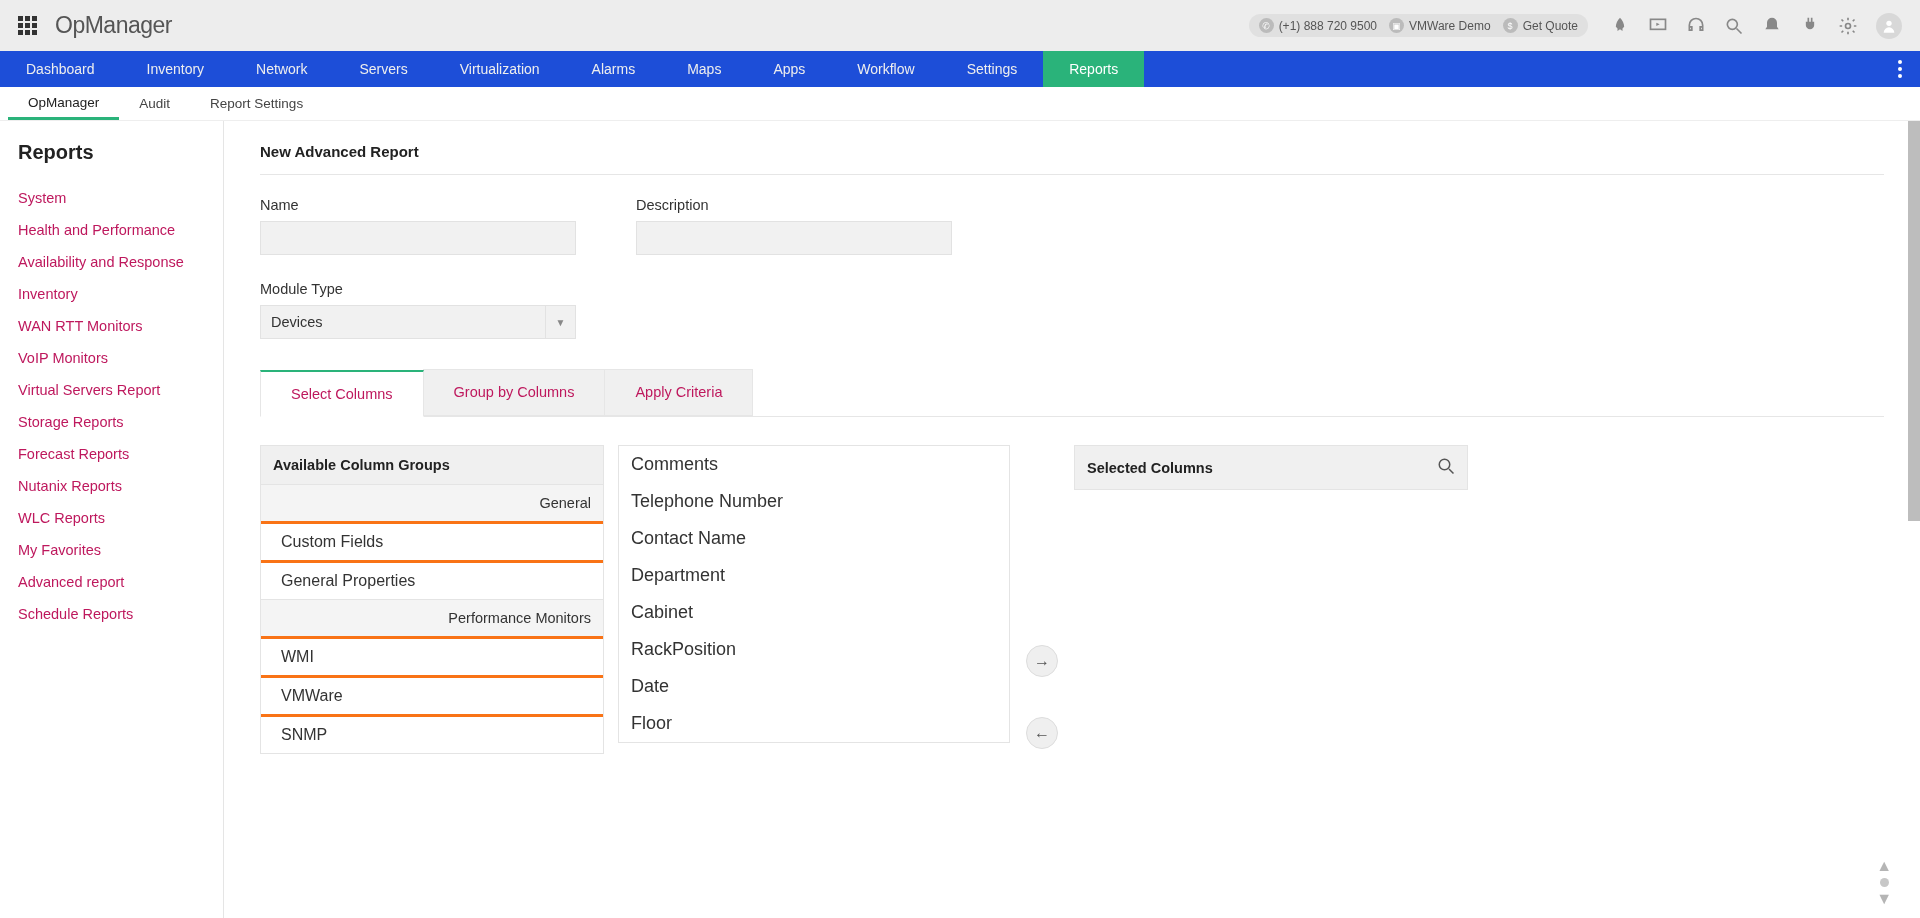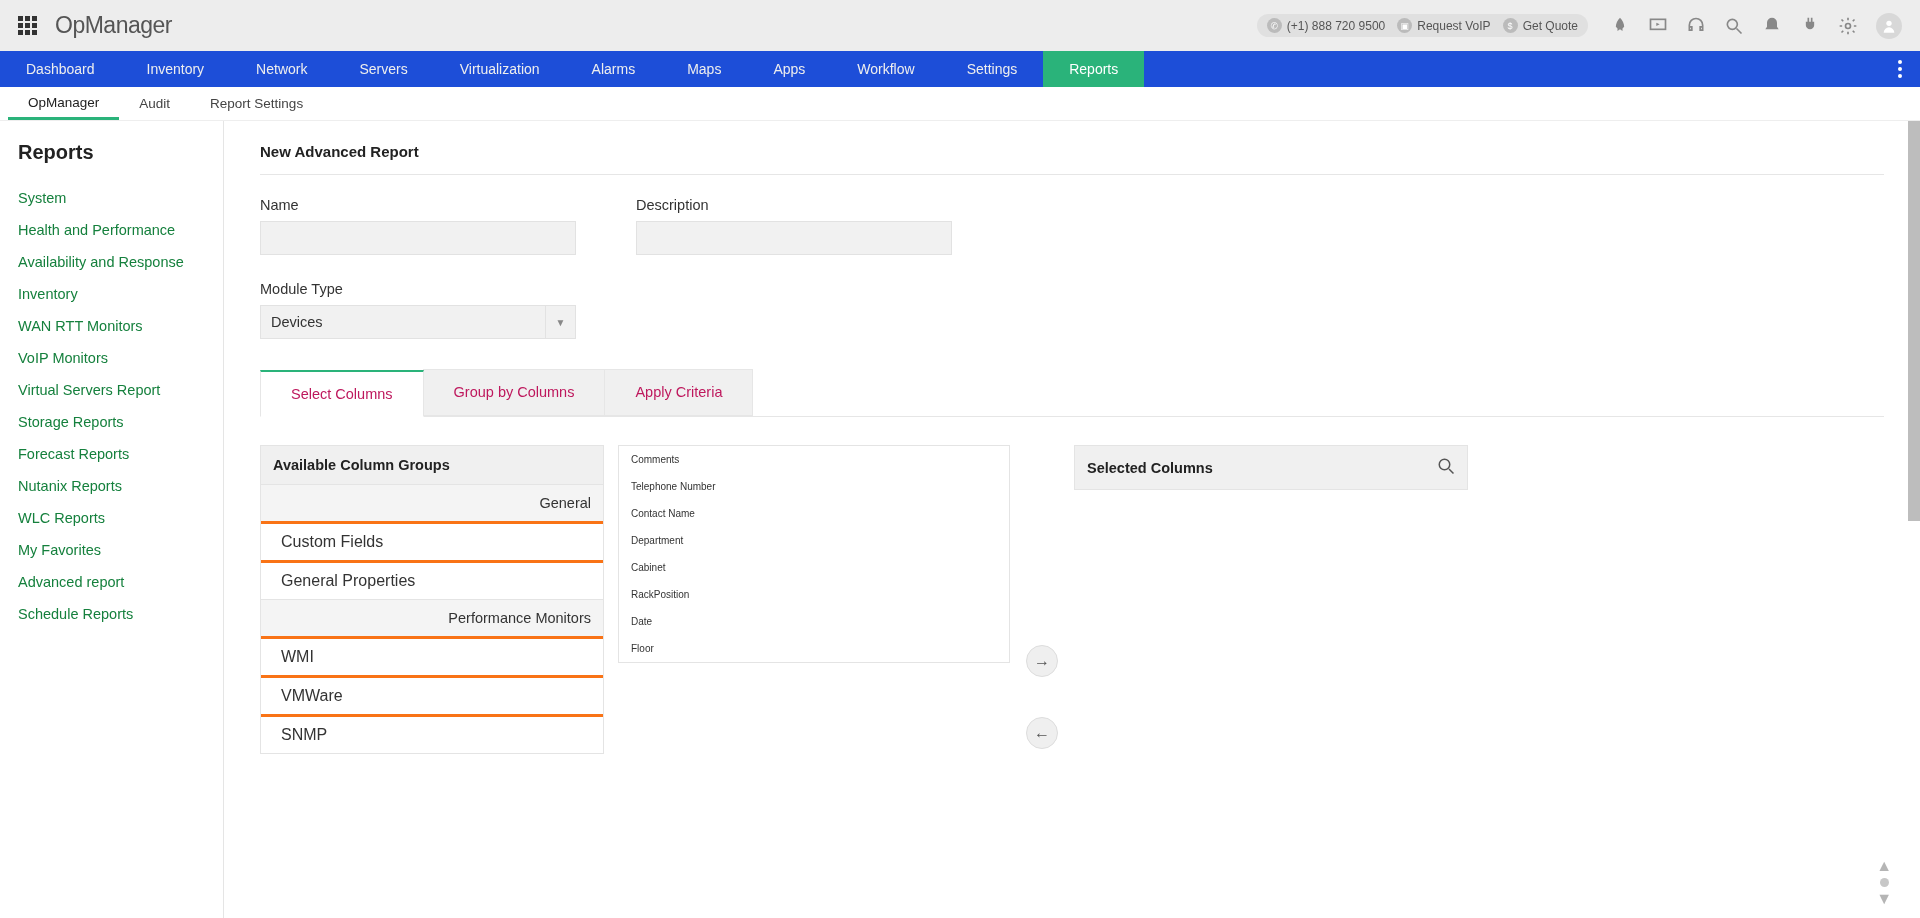--- a/index.html
+++ b/index.html
@@ -28,21 +28,21 @@
 
 
 .subnav { background: #fff; height: 34px; display:flex; align-items:stretch; border-bottom:1px solid #eee; padding-left: 8px;}
 .subnav-item { font-size: 13.5px; color:#444; padding:0 20px; display:flex; align-items:center; cursor:pointer; }
 .subnav-item.active { border-bottom: 3px solid #2ab37a; color:#222; font-weight:500;}
 
 
 .content { display:flex; height: calc(100vh - 121px); }
 .sidebar { width: 224px; border-right:1px solid #e5e5e5; padding: 20px 18px; }
 .sidebar h2 { font-size: 20px; font-weight:700; color:#222; margin-bottom: 18px; }
-.sidebar-item { font-size: 14.5px; color:#15803d; padding: 8px 0; cursor:pointer; }
+.sidebar-item { font-size: 14.5px; color:#be185d; padding: 8px 0; cursor:pointer; }
 
 .main { flex:1; padding: 22px 36px; overflow-y:auto; position:relative; }
 .page-title { font-size: 15px; font-weight:700; color:#222; margin-bottom: 14px; }
 .divider { height:1px; background:#e6e6e6; margin-bottom: 22px; }
 
 .form-row { display:flex; gap:60px; margin-bottom: 26px; }
 .form-group label { display:block; font-size:14.5px; color:#333; margin-bottom:8px; }
 .text-input { width: 316px; height: 34px; background:#f1f1f1; border:1px solid #e2e2e2; padding:0 8px; font-size:14px; }
 .select-wrap { width:316px; height:34px; background:#f1f1f1; border:1px solid #e2e2e2; display:flex; align-items:center; }
 .select-val { flex:1; padding:0 10px; font-size:14.5px; color:#333; }
@@ -55,21 +55,21 @@
 
 
 .picker { display:flex; gap:14px; align-items:flex-start; }
 .panel { border:1px solid #e4e4e4; background:#fff; }
 .panel-head { background:#f0f0f0; padding:11px 12px; font-size:14.5px; font-weight:700; color:#222; display:flex; align-items:center; }
 .panel-head .search { margin-left:auto; }
 .col-groups { width:344px; }
 .group-head { background:#f4f4f4; padding:10px 12px; font-weight:400; font-size:14.5px; border-top:1px solid #e4e4e4;text-align:right;}
 .group-item { padding:9px 20px; font-size:16px; border-top:3px solid #f97316; cursor:pointer; }
 .avail-cols { width:392px; position:relative;}
-.col-item { padding:8px 12px; font-size:10px; color:#333; cursor:pointer; }
+.col-item { padding:8px 12px; font-size:18px; color:#333; cursor:pointer; }
 .transfer-btns { display:flex; flex-direction:column; gap:40px; margin:0 2px; padding-top:200px; }
 .circle-btn { width:32px; height:32px; border-radius:50%; background:#efefef; border:1px solid #ddd; display:flex; align-items:center; justify-content:center; cursor:pointer; font-size:16px; color:#555;}
 .sel-cols { width:394px; }
 
 .vscroll { position:fixed; right:0; top:121px; width:12px; height:400px; background:#bdbdbd; }
 
 .search svg { width:18px; height:18px; stroke:#555; fill:none; stroke-width:2;}
 .scroll-arrows { position:fixed; right:28px; bottom:10px; display:flex; flex-direction:column; align-items:center; gap:3px; color:#b5b5b5; }
 </style>
 </head>
@@ -89,21 +89,21 @@
   </div>
   <div class="brand">OpManager</div>
   <div class="topbar-right">
     <div class="pill-group">
       <div class="pill-item">
         <span class="pill-icon">✆</span>
         <span>(+1) 888 720 9500</span>
       </div>
       <div class="pill-item">
         <span class="pill-icon">▣</span>
-        <span>Request VoIP</span>
+        <span>VMWare Demo</span>
       </div>
       <div class="pill-item">
         <span class="pill-icon">$</span>
         <span>Get Quote</span>
       </div>
     </div>
     <div class="top-icons">
       <div class="top-icon">
           <svg viewBox="0 0 24 24">
             <path fill="#888" d="M12 2c3 3 5 7 5 11l-2 2v3l-3-2-3 2v-3l-2-2c0-4 2-8 5-11z"></path>

